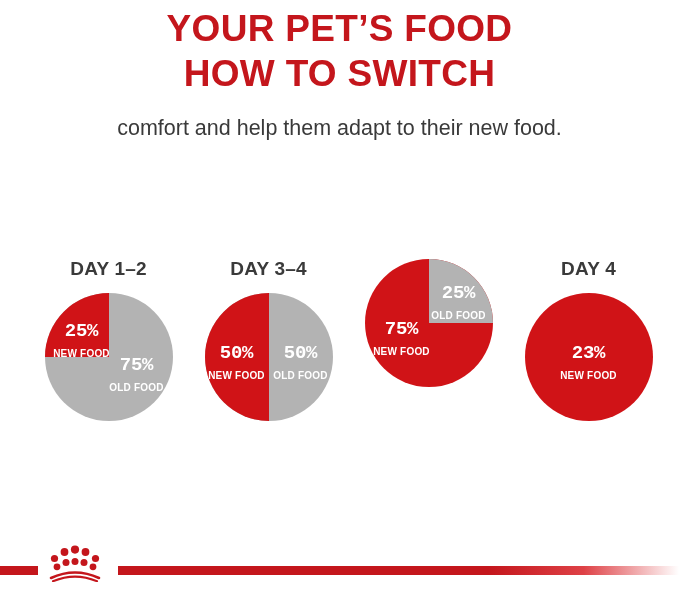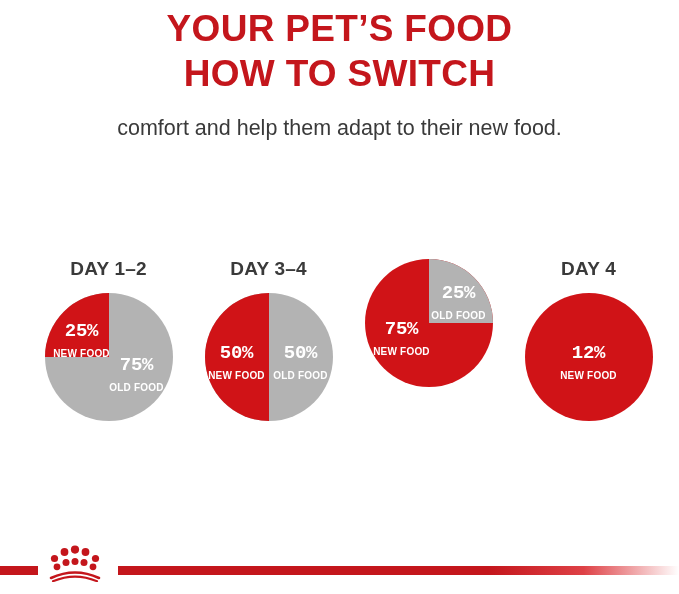--- a/index.html
+++ b/index.html
@@ -208,21 +208,21 @@
     </div>
   </div>
 
   <div class="chart-cell">
     <div class="day-label">DAY 4</div>
     <div class="pie-wrap">
       <svg width="130" height="130" viewBox="0 0 130 130">
         <circle cx="65" cy="65" r="64" fill="#D01317"></circle>
       </svg>
       <div class="pie-label lbl-p4-full">
-        <span class="pct">12%</span>
+        <span class="pct">23%</span>
         <span class="who">NEW FOOD</span>
       </div>
     </div>
   </div>
 
 </div>
 
 <div class="footer">
   <div class="bar-left"></div>
   <div class="bar-right"></div>

